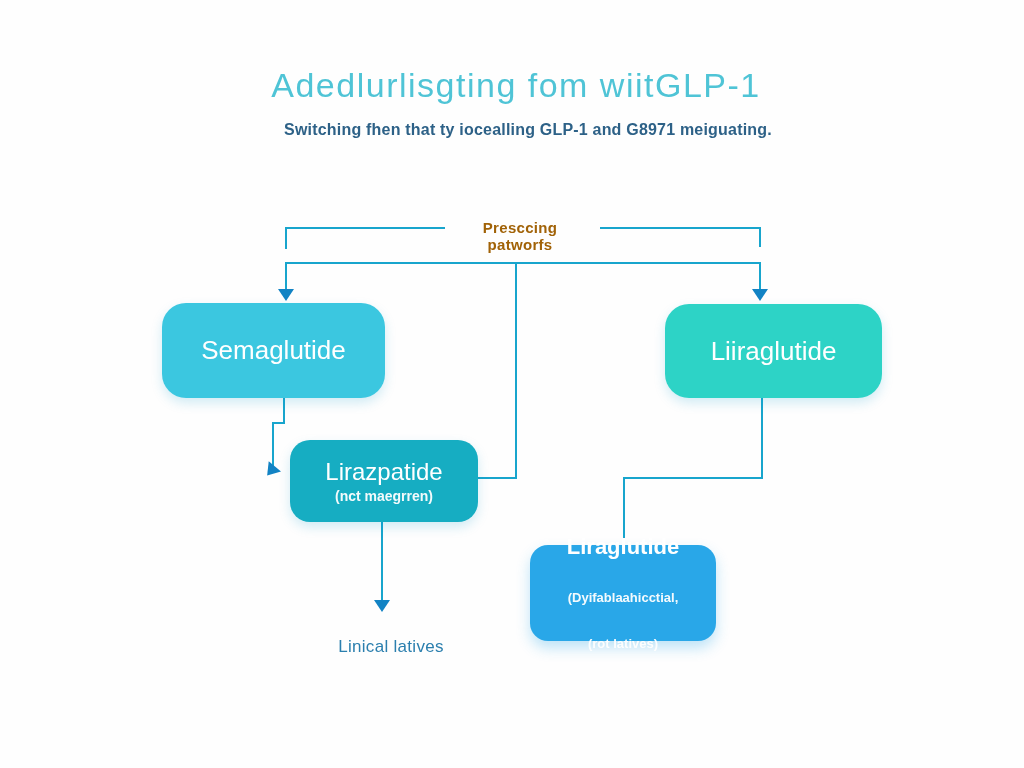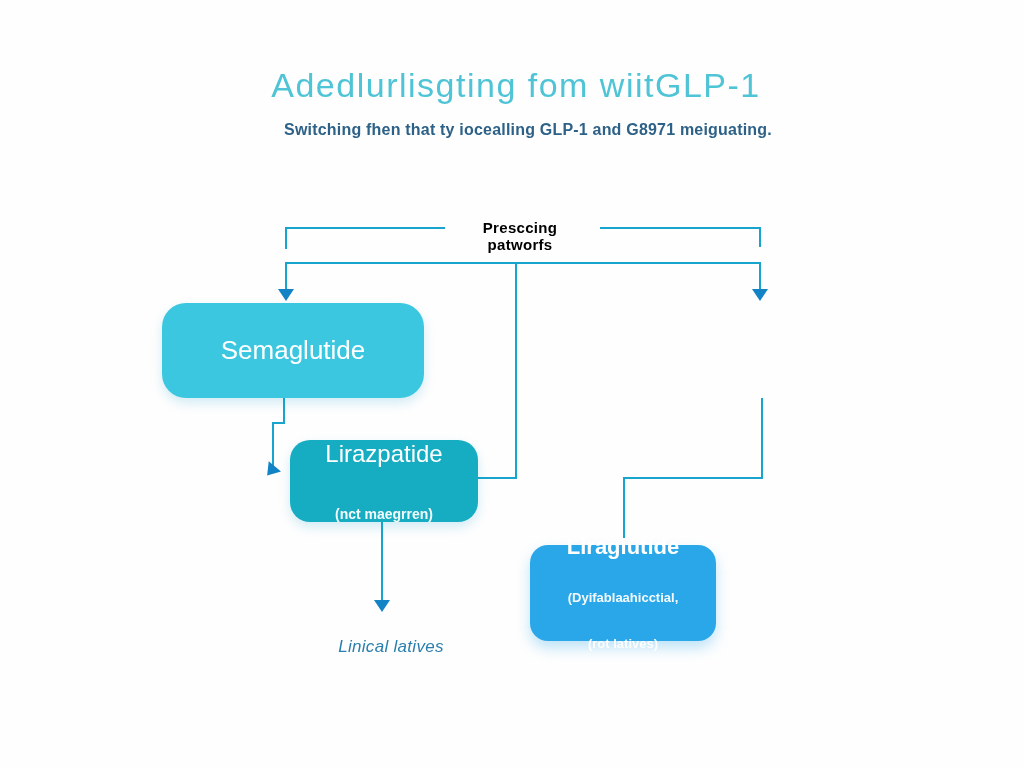--- a/index.html
+++ b/index.html
@@ -26,21 +26,21 @@
   .vline{width:2px;}
   .arrow-down{
     position:absolute;width:0;height:0;
     border-left:8px solid transparent;border-right:8px solid transparent;
     border-top:12px solid #1283c4;
   }
   .arrow-dl{transform:rotate(40deg);}
   
   .bracket-label{
     position:absolute;top:219px;left:450px;width:140px;text-align:center;
-    font-size:15px;font-weight:700;color:#000000;letter-spacing:.3px;
+    font-size:15px;font-weight:700;color:#a16207;letter-spacing:.3px;
   }
   
   .seg1a{left:285px;top:227px;width:160px;}
   .seg1b{left:600px;top:227px;width:161px;}
   .tick-l{left:285px;top:227px;height:22px;}
   .tick-r{left:759px;top:227px;height:20px;}
   
   .seg2{left:285px;top:262px;width:476px;}
   .drop-l{left:285px;top:262px;height:28px;}
   .arr-l{left:278px;top:289px;}
@@ -62,47 +62,46 @@
   .r-v2{left:623px;top:477px;height:70px;}
   
   .node{
     position:absolute;display:flex;flex-direction:column;align-items:center;
     justify-content:center;color:#ffffff;text-align:center;
     box-shadow:0 5px 12px rgba(0,150,200,.18);
   }
   .node .main{font-weight:500;}
   .node .sub{font-weight:700;opacity:.95;}
   .node-semaglutide{
-    left:162px;top:303px;width:262px;height:95px;border-radius:24px;
+    left:162px;top:303px;width:223px;height:95px;border-radius:24px;
     background:#3bc7e0;
   }
   .node-semaglutide .main{font-size:26px;}
   .node-liiraglutide{
     left:665px;top:304px;width:217px;height:94px;border-radius:24px;
     background:#2dd3c6;
   }
   .node-liiraglutide .main{font-size:26px;}
   .node-lirazpatide{
     left:290px;top:440px;width:188px;height:82px;border-radius:20px;
     background:#16adc2;
-    justify-content:space-between;
   }
   .node-lirazpatide .main{font-size:24px;}
   .node-lirazpatide .sub{font-size:14px;margin-top:2px;}
   .node-liraglutide-b{
     left:530px;top:545px;width:186px;height:96px;border-radius:18px;
     background:#29a7e8;
     box-shadow:0 7px 14px rgba(41,167,232,.30);
   }
   .node-liraglutide-b .main{font-size:22px;font-weight:600;}
   .node-liraglutide-b .sub{font-size:13px;line-height:17px;margin-top:29px;}
   
   .footer-label{
     position:absolute;top:637px;left:311px;width:160px;text-align:center;
-    font-size:17px;font-weight:500;color:#2b7fae;letter-spacing:.3px;font-style:italic;
+    font-size:17px;font-weight:500;color:#2b7fae;letter-spacing:.3px;
   }
 </style>
 </head>
 <body>
 
 <div class="canvas">
 
   <h1 class="title">Adedlurlisgting fom wiitGLP-1</h1>
   <p class="subtitle">Switching fhen that ty iocealling GLP-1 and G8971 meiguating.</p>
 
@@ -129,20 +128,23 @@
   <div class="arrow-down arr-z"></div>
 
   <div class="vline r-v1"></div>
   <div class="hline r-h1"></div>
   <div class="vline r-v2"></div>
 
   <div class="node node-semaglutide">
     <span class="main">Semaglutide</span>
   </div>
 
+  <div class="node node-liiraglutide">
+    <span class="main">Liiraglutide</span>
+  </div>
 
   <div class="node node-lirazpatide">
     <span class="main">Lirazpatide</span>
     <span class="sub">(nct maegrren)</span>
   </div>
 
   <div class="node node-liraglutide-b">
     <span class="main">Liraglutide</span>
     <span class="sub">(Dyifablaahicctial,</span>
     <span class="sub">(rot latives)</span>

